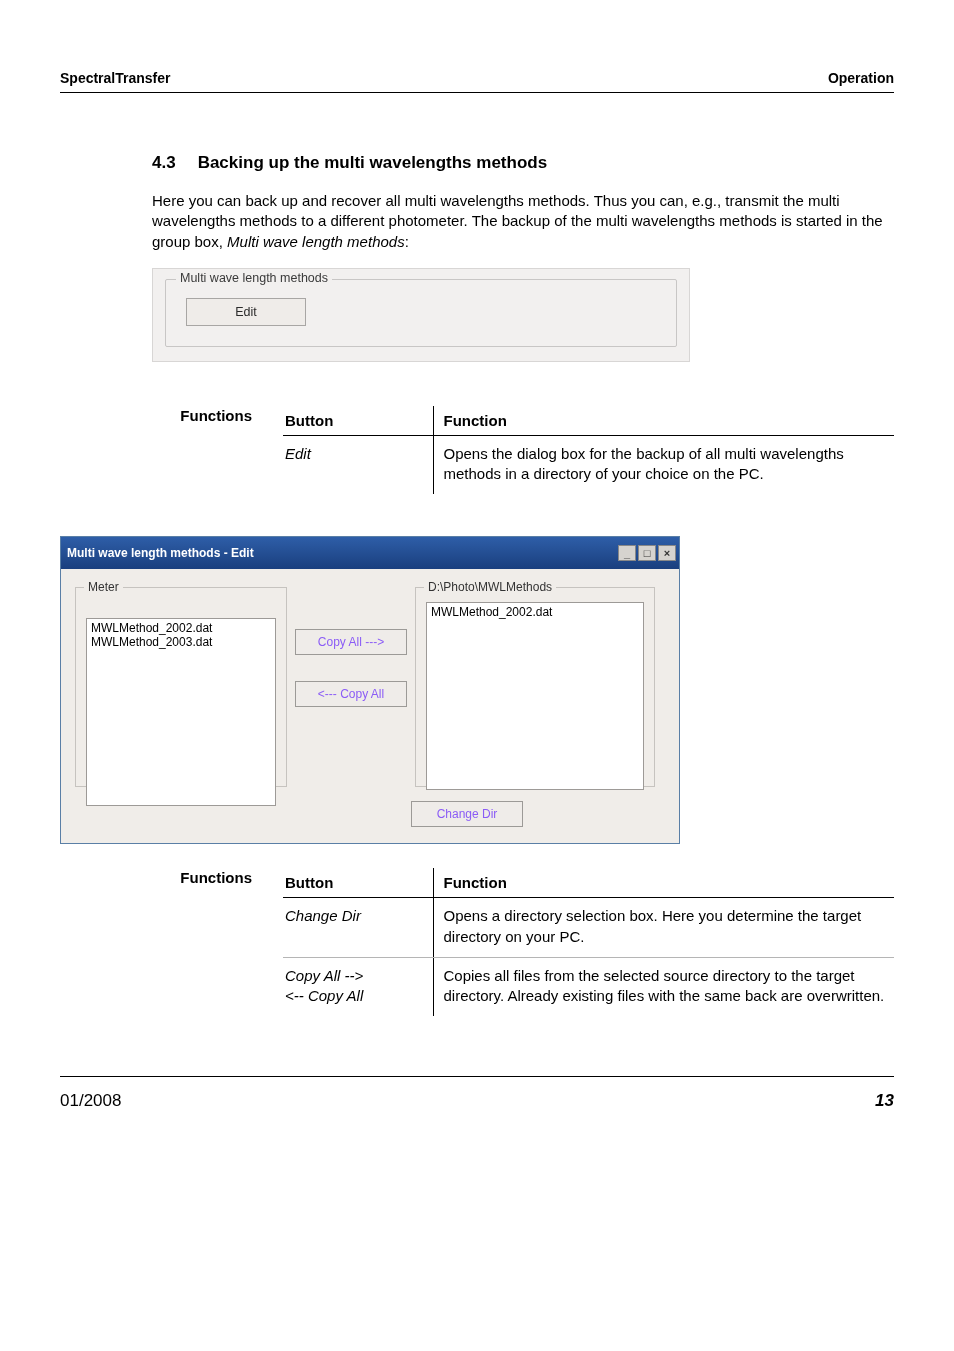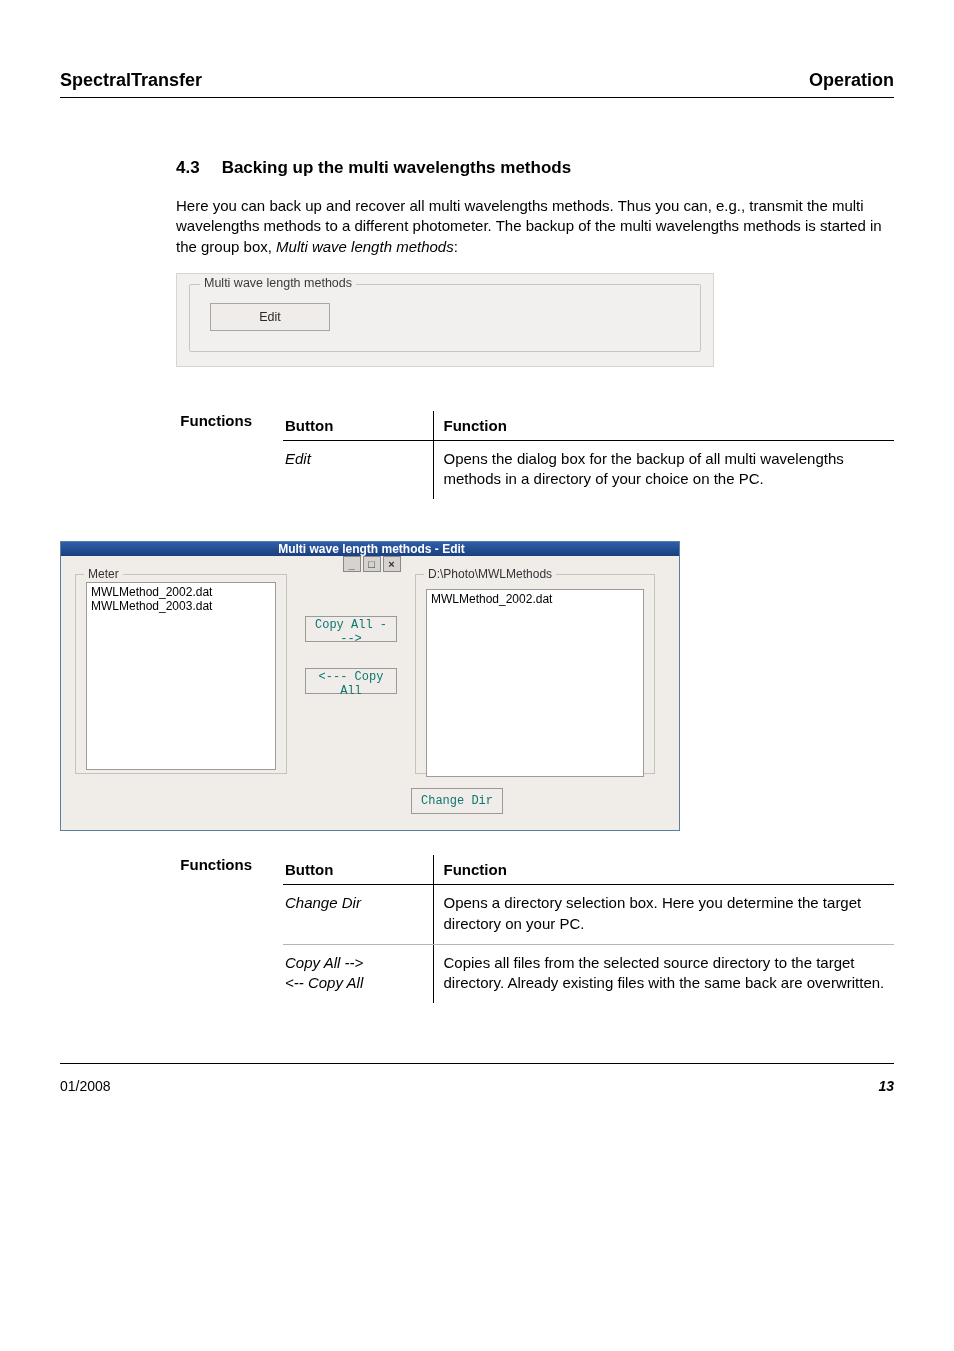--- a/index.html
+++ b/index.html
@@ -8,27 +8,27 @@
     font-family: Arial, Helvetica, sans-serif;
     color: #000;
     background: #fff;
     width: 954px;
     padding: 70px 60px 30px 60px;
   }
   .header {
     display: flex;
     justify-content: space-between;
     font-weight: bold;
-    font-size: 18px;
+    font-size: 14px;
     padding-bottom: 6px;
     border-bottom: 1.5px solid #000;
     margin-bottom: 60px;
   }
   .main {
-    margin-left: 116px;
+    margin-left: 92px;
   }
   .section-title {
     font-weight: bold;
     font-size: 17px;
     margin-bottom: 18px;
   }
   .section-num { display: inline-block; margin-right: 22px; }
   .body-text {
     font-size: 15px;
     line-height: 1.35;
@@ -116,28 +116,27 @@
     width: 620px;
     border: 1px solid #5a7fa6;
     background: #f0ede9;
     font-family: Tahoma, Arial, sans-serif;
     font-size: 12px;
     margin-bottom: 18px;
   }
   .dialog-titlebar {
     background: linear-gradient(#2e5ea8, #1a3f7e);
     color: #fff;
-    height: 14px;
+    height: 32px;
     display: flex;
     align-items: center;
     justify-content: space-between;
     padding: 0 3px 0 6px;
     font-weight: bold;
     font-size: 12px;
-    flex-direction: column;
   }
   .dialog-titlebar .caption { flex: 1; }
   .dialog-titlebar .controls { display: flex; gap: 2px; }
   .win-btn {
     width: 18px; height: 16px;
     background: #d6d3cf;
     border: 1px solid #888;
     display: flex;
     align-items: center;
     justify-content: center;
@@ -161,48 +160,48 @@
     top: -8px;
     left: 8px;
     background: #f0ede9;
     padding: 0 4px;
     font-size: 12px;
     color: #333;
   }
   .meter-group {
     width: 212px;
     height: 200px;
-    padding: 7px 10px 10px 10px;
+    padding: 30px 10px 10px 10px;
   }
   .listbox {
     width: 100%;
     height: 188px;
     background: #fff;
     border: 1px solid #9d9a97;
     font-size: 12px;
     padding: 2px;
     overflow: hidden;
   }
   .listbox div { padding: 0 2px; white-space: nowrap; }
   .center-col {
     display: flex;
     flex-direction: column;
     gap: 26px;
     padding-top: 42px;
     width: 100px;
     align-items: center;
   }
   .dlg-btn {
-    width: 92px;
+    width: 112px;
     height: 26px;
     background: #efece9;
     border: 1px solid #9c9a97;
     font-size: 12px;
-    color: #0f766e;
-    font-family: Liberation Mono, monospace;
+    color: #8b5cf6;
+    font-family: Liberation Sans, sans-serif;
   }
   .right-col {
     flex: 1;
     display: flex;
     flex-direction: column;
   }
   .right-group {
     width: 240px;
     height: 200px;
     padding: 14px 10px 10px 10px;
@@ -219,21 +218,21 @@
   }
 
   .spacer { height: 36px; }
 
   .footer {
     border-top: 1.5px solid #000;
     margin-top: 60px;
     padding-top: 14px;
     display: flex;
     justify-content: space-between;
-    font-size: 14px;
+    font-size: 17px;
   }
   .footer .page { font-weight: bold; font-style: italic; }
   .top-wrap { margin-left: -214px; }
 
   table.fn-table tr.no-bottom td { border-bottom: none; }
 </style>
 </head>
 <body>
 
 <div class="header">

